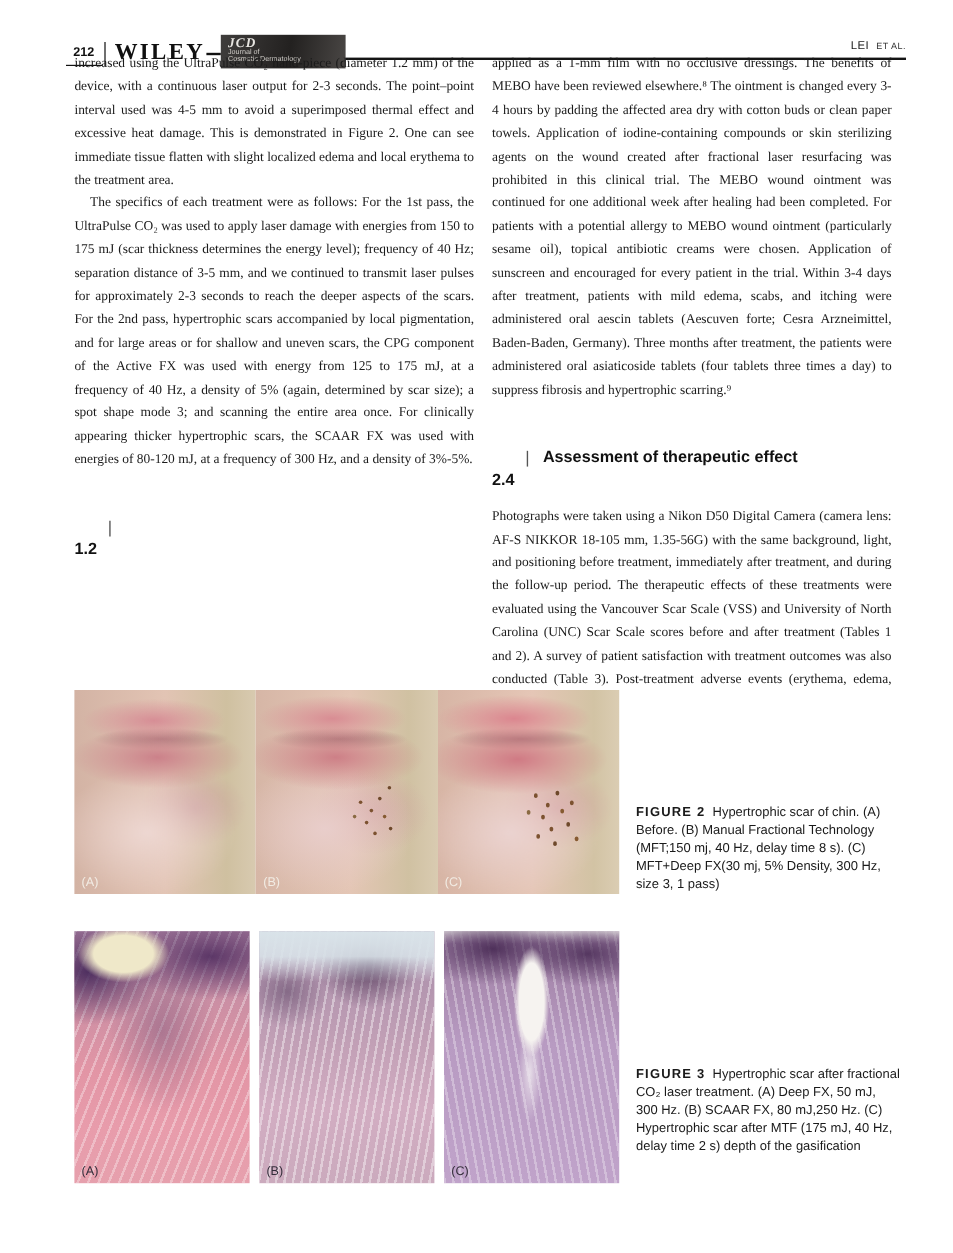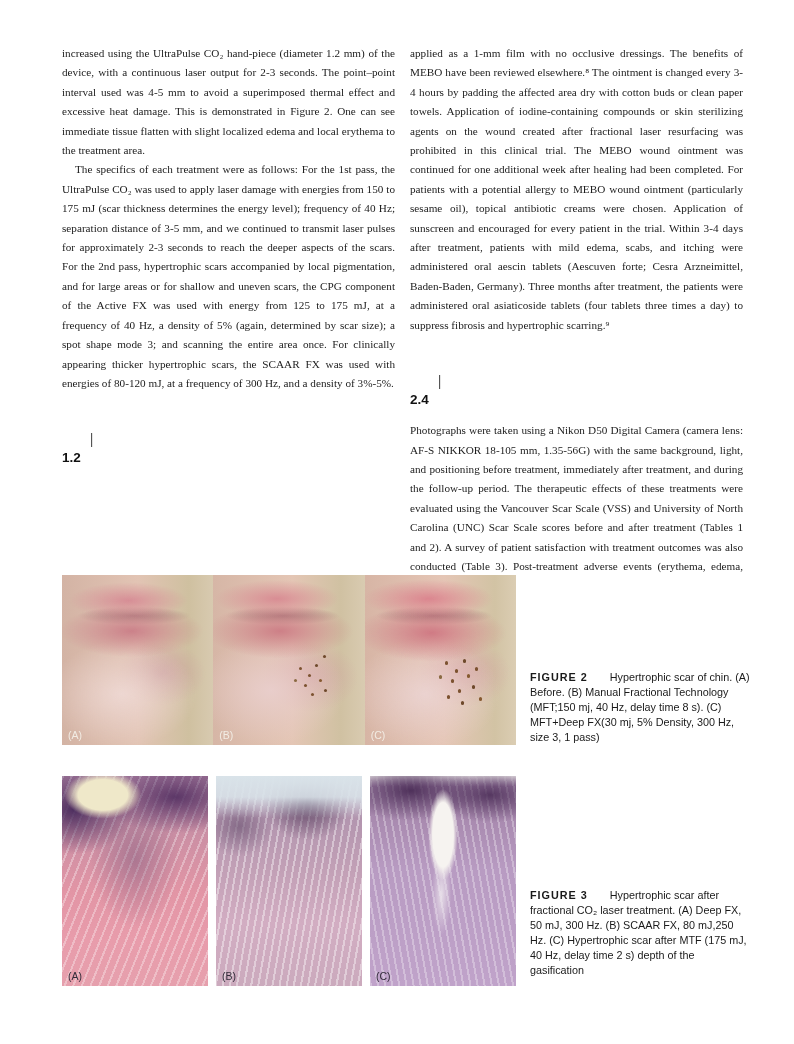--- a/index.html
+++ b/index.html
@@ -93,42 +93,60 @@
     radial-gradient(ellipse 85px 38px at 82% 9%, rgba(74,44,86,.88), rgba(74,44,86,0) 72%),
     linear-gradient(180deg, rgba(244,243,240,.9) 0, rgba(244,243,240,0) 5%),
     repeating-linear-gradient(80deg, rgba(255,255,255,.3) 0 2px, rgba(255,255,255,0) 2px 7px),
     linear-gradient(180deg,#a586ab 15%,#b89bc2 45%,#c0a3ca 100%);}
 
   
   .cap{position:absolute;left:530px;width:220px;font:10.8px/15px "Liberation Sans",sans-serif;
        color:#1a1a1a;text-align:left;}
   .cap2{top:670px;}
   .cap3{top:888px;}
-  .figlab{font-weight:bold;letter-spacing:1px;margin-right:22px;}
+  .figlab{font-weight:bold;letter-spacing:1px;margin-right:6px;}
 </style>
 </head>
 <body>
 
 <div class="page">
 
+  <header class="hdr">
+    <div class="pageno">212</div>
+    <div class="hdr-vbar"></div>
+    <div class="wiley">WILEY</div>
+    <div class="hdr-dash"></div>
+    <div class="jcd">
+      <div class="jcd-abbr">JCD</div>
+      <div class="jcd-sub">Journal of</div>
+      <div class="jcd-sub">Cosmetic Dermatology</div>
+    </div>
+    <div class="hdr-rule-wrap">
+      <div class="running-head">
+        <span class="rh-main">LEI</span>
+        <span class="rh-etal">ET AL.</span>
+      </div>
+    </div>
+  </header>
 
   <section class="col col-left">
     <p class="body-p">increased using the UltraPulse CO₂ hand-piece (diameter 1.2 mm) of the device, with a continuous laser output for 2-3 seconds. The point–point interval used was 4-5 mm to avoid a superimposed thermal effect and excessive heat damage. This is demonstrated in Figure 2. One can see immediate tissue flatten with slight localized edema and local erythema to the treatment area.</p>
     <p class="body-p indent">The specifics of each treatment were as follows: For the 1st pass, the UltraPulse CO₂ was used to apply laser damage with energies from 150 to 175 mJ (scar thickness determines the energy level); frequency of 40 Hz; separation distance of 3-5 mm, and we continued to transmit laser pulses for approximately 2-3 seconds to reach the deeper aspects of the scars. For the 2nd pass, hypertrophic scars accompanied by local pigmentation, and for large areas or for shallow and uneven scars, the CPG component of the Active FX was used with energy from 125 to 175 mJ, at a frequency of 40 Hz, a density of 5% (again, determined by scar size); a spot shape mode 3; and scanning the entire area once. For clinically appearing thicker hypertrophic scars, the SCAAR FX was used with energies of 80-120 mJ, at a frequency of 300 Hz, and a density of 3%-5%.</p>
     <h2 class="sec-h">
       <span class="sec-num">1.2</span>
       <span class="sec-bar">|</span>
     </h2>
   </section>
 
   <section class="col col-right">
     <p class="body-p">applied as a 1-mm film with no occlusive dressings. The benefits of MEBO have been reviewed elsewhere.⁸ The ointment is changed every 3-4 hours by padding the affected area dry with cotton buds or clean paper towels. Application of iodine-containing compounds or skin sterilizing agents on the wound created after fractional laser resurfacing was prohibited in this clinical trial. The MEBO wound ointment was continued for one additional week after healing had been completed. For patients with a potential allergy to MEBO wound ointment (particularly sesame oil), topical antibiotic creams were chosen. Application of sunscreen and encouraged for every patient in the trial. Within 3-4 days after treatment, patients with mild edema, scabs, and itching were administered oral aescin tablets (Aescuven forte; Cesra Arzneimittel, Baden-Baden, Germany). Three months after treatment, the patients were administered oral asiaticoside tablets (four tablets three times a day) to suppress fibrosis and hypertrophic scarring.⁹</p>
     <h2 class="sec-h">
       <span class="sec-num">2.4</span>
       <span class="sec-bar">|</span>
+      <span class="sec-title">Assessment of therapeutic effect</span>
     </h2>
     <p class="body-p">Photographs were taken using a Nikon D50 Digital Camera (camera lens: AF-S NIKKOR 18-105 mm, 1.35-56G) with the same background, light, and positioning before treatment, immediately after treatment, and during the follow-up period. The therapeutic effects of these treatments were evaluated using the Vancouver Scar Scale (VSS) and University of North Carolina (UNC) Scar Scale scores before and after treatment (Tables 1 and 2). A survey of patient satisfaction with treatment outcomes was also conducted (Table 3). Post-treatment adverse events (erythema, edema, pigmentation</p>
   </section>
 
   <figure class="fig2">
     <div class="skin pa">
       <span class="plabel light">(A)</span>
     </div>
     <div class="skin pb">
       <span class="plabel light">(B)</span>

